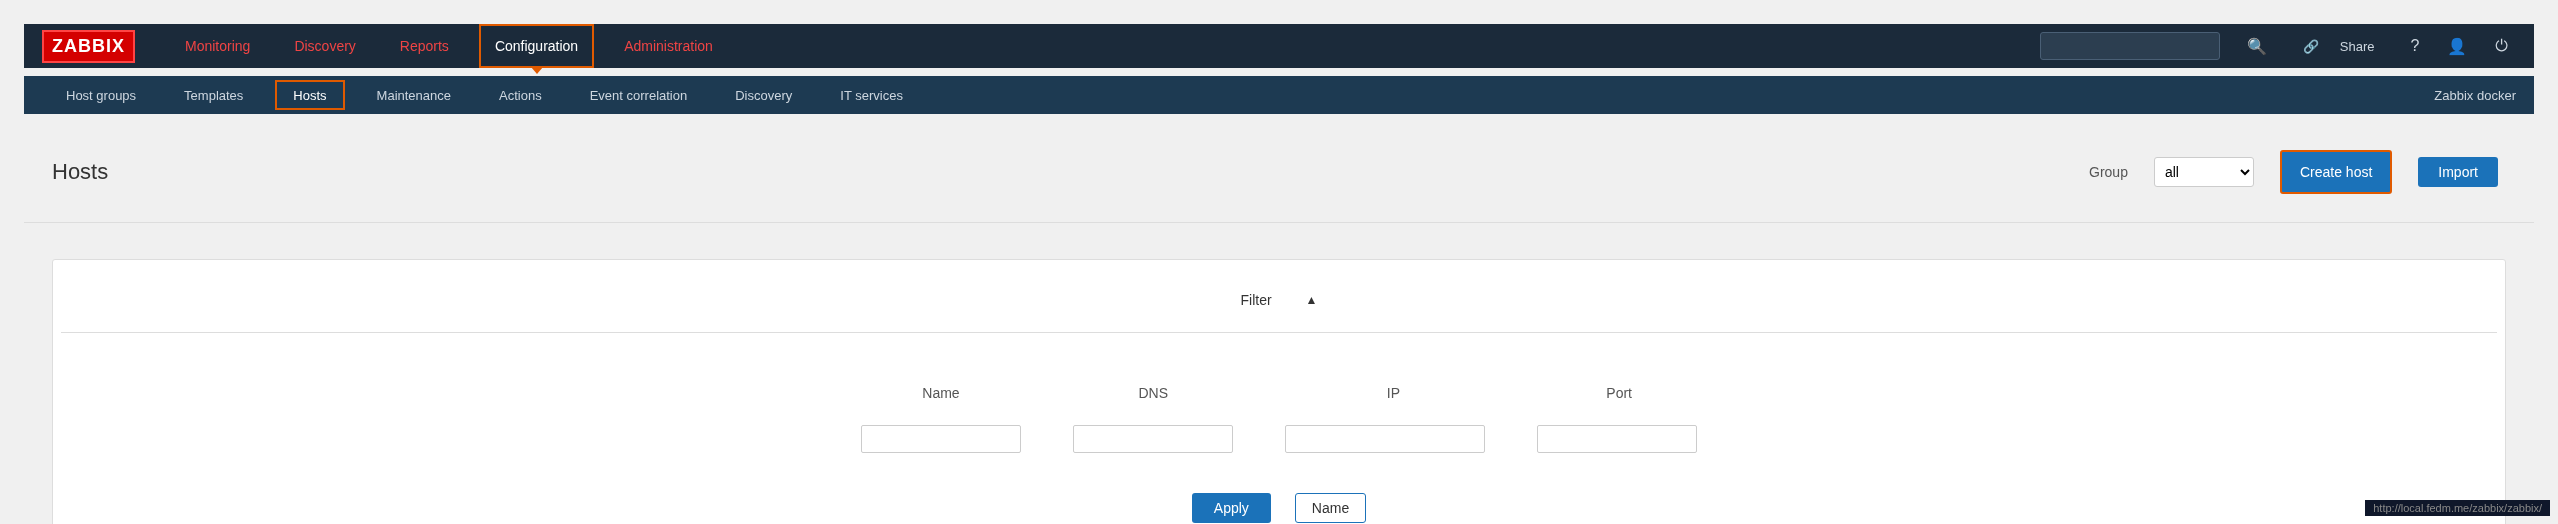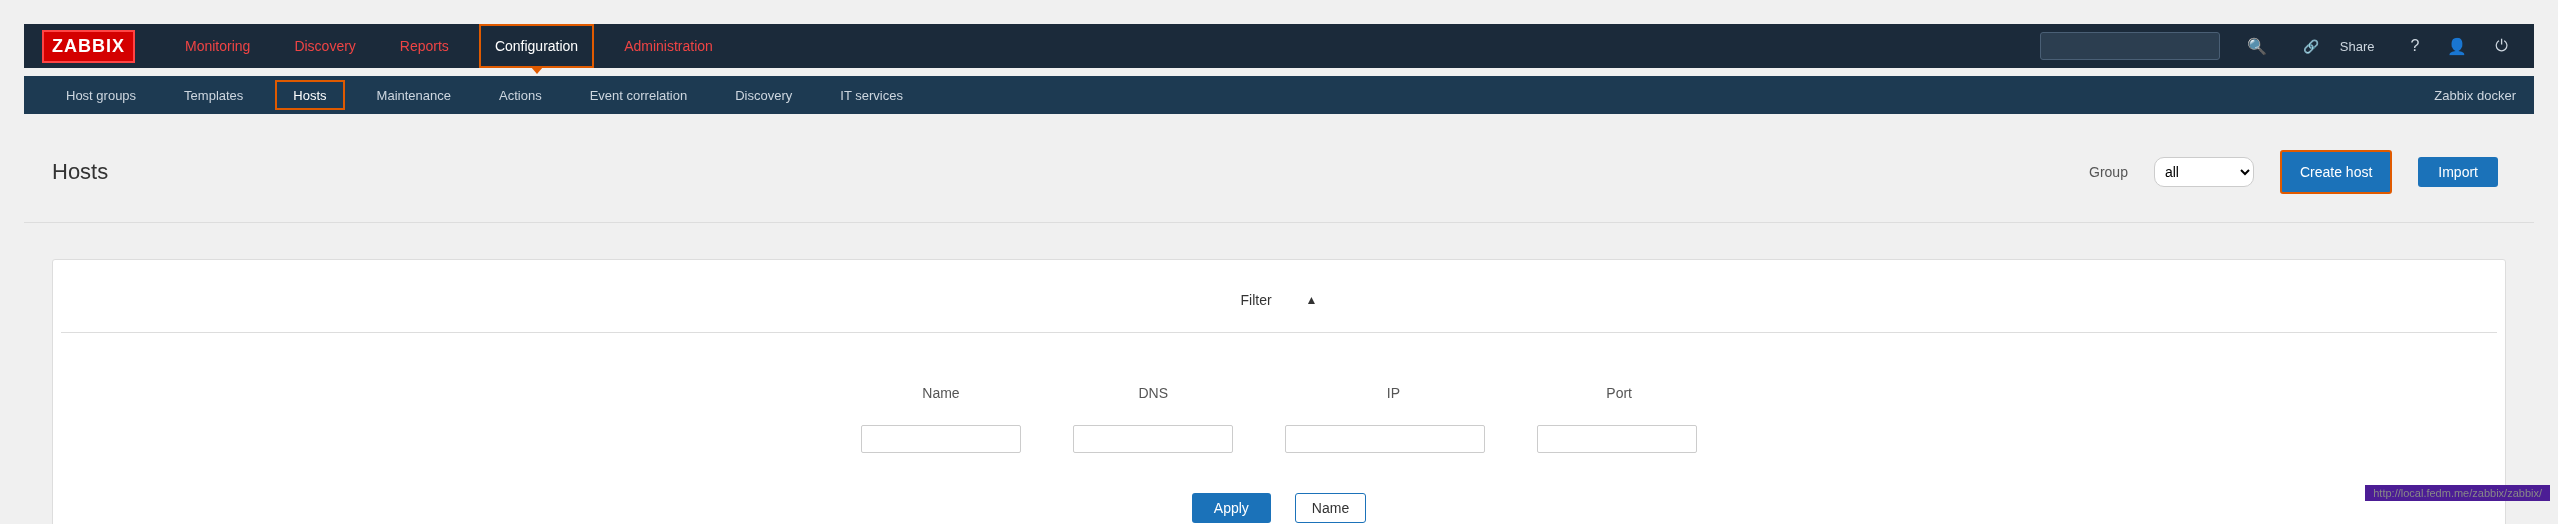--- a/index.html
+++ b/index.html
@@ -151,21 +151,21 @@
     }
 
     .group-label {
       font-size: 14px;
       color: #555;
     }
 
     .group-select {
       height: 30px;
       border: 1px solid #ccc;
-      border-radius: 10px;
+      border-radius: 3px;
       padding: 0 6px;
       font-size: 14px;
       min-width: 100px;
       background: white;
     }
 
     .btn-create-host {
       background: #1b72b9;
       color: white;
       border: 2px solid #e05a00;
@@ -285,23 +285,23 @@
       border: 1px solid #1b72b9;
       border-radius: 3px;
       padding: 6px 16px;
       font-size: 14px;
       cursor: pointer;
     }
 
     
     .status-bar {
       position: fixed;
-      bottom: 15px;
+      bottom: 0;
       right: 0;
-      background: #4c1d95;
+      background: #0f172a;
       color: #888;
       font-size: 11px;
       padding: 2px 8px;
     }
   </style>
 </head>
 <body>
 
 <nav class="top-nav" data-name="top-navigation">
   <div class="logo" data-name="zabbix-logo">ZABBIX</div>

